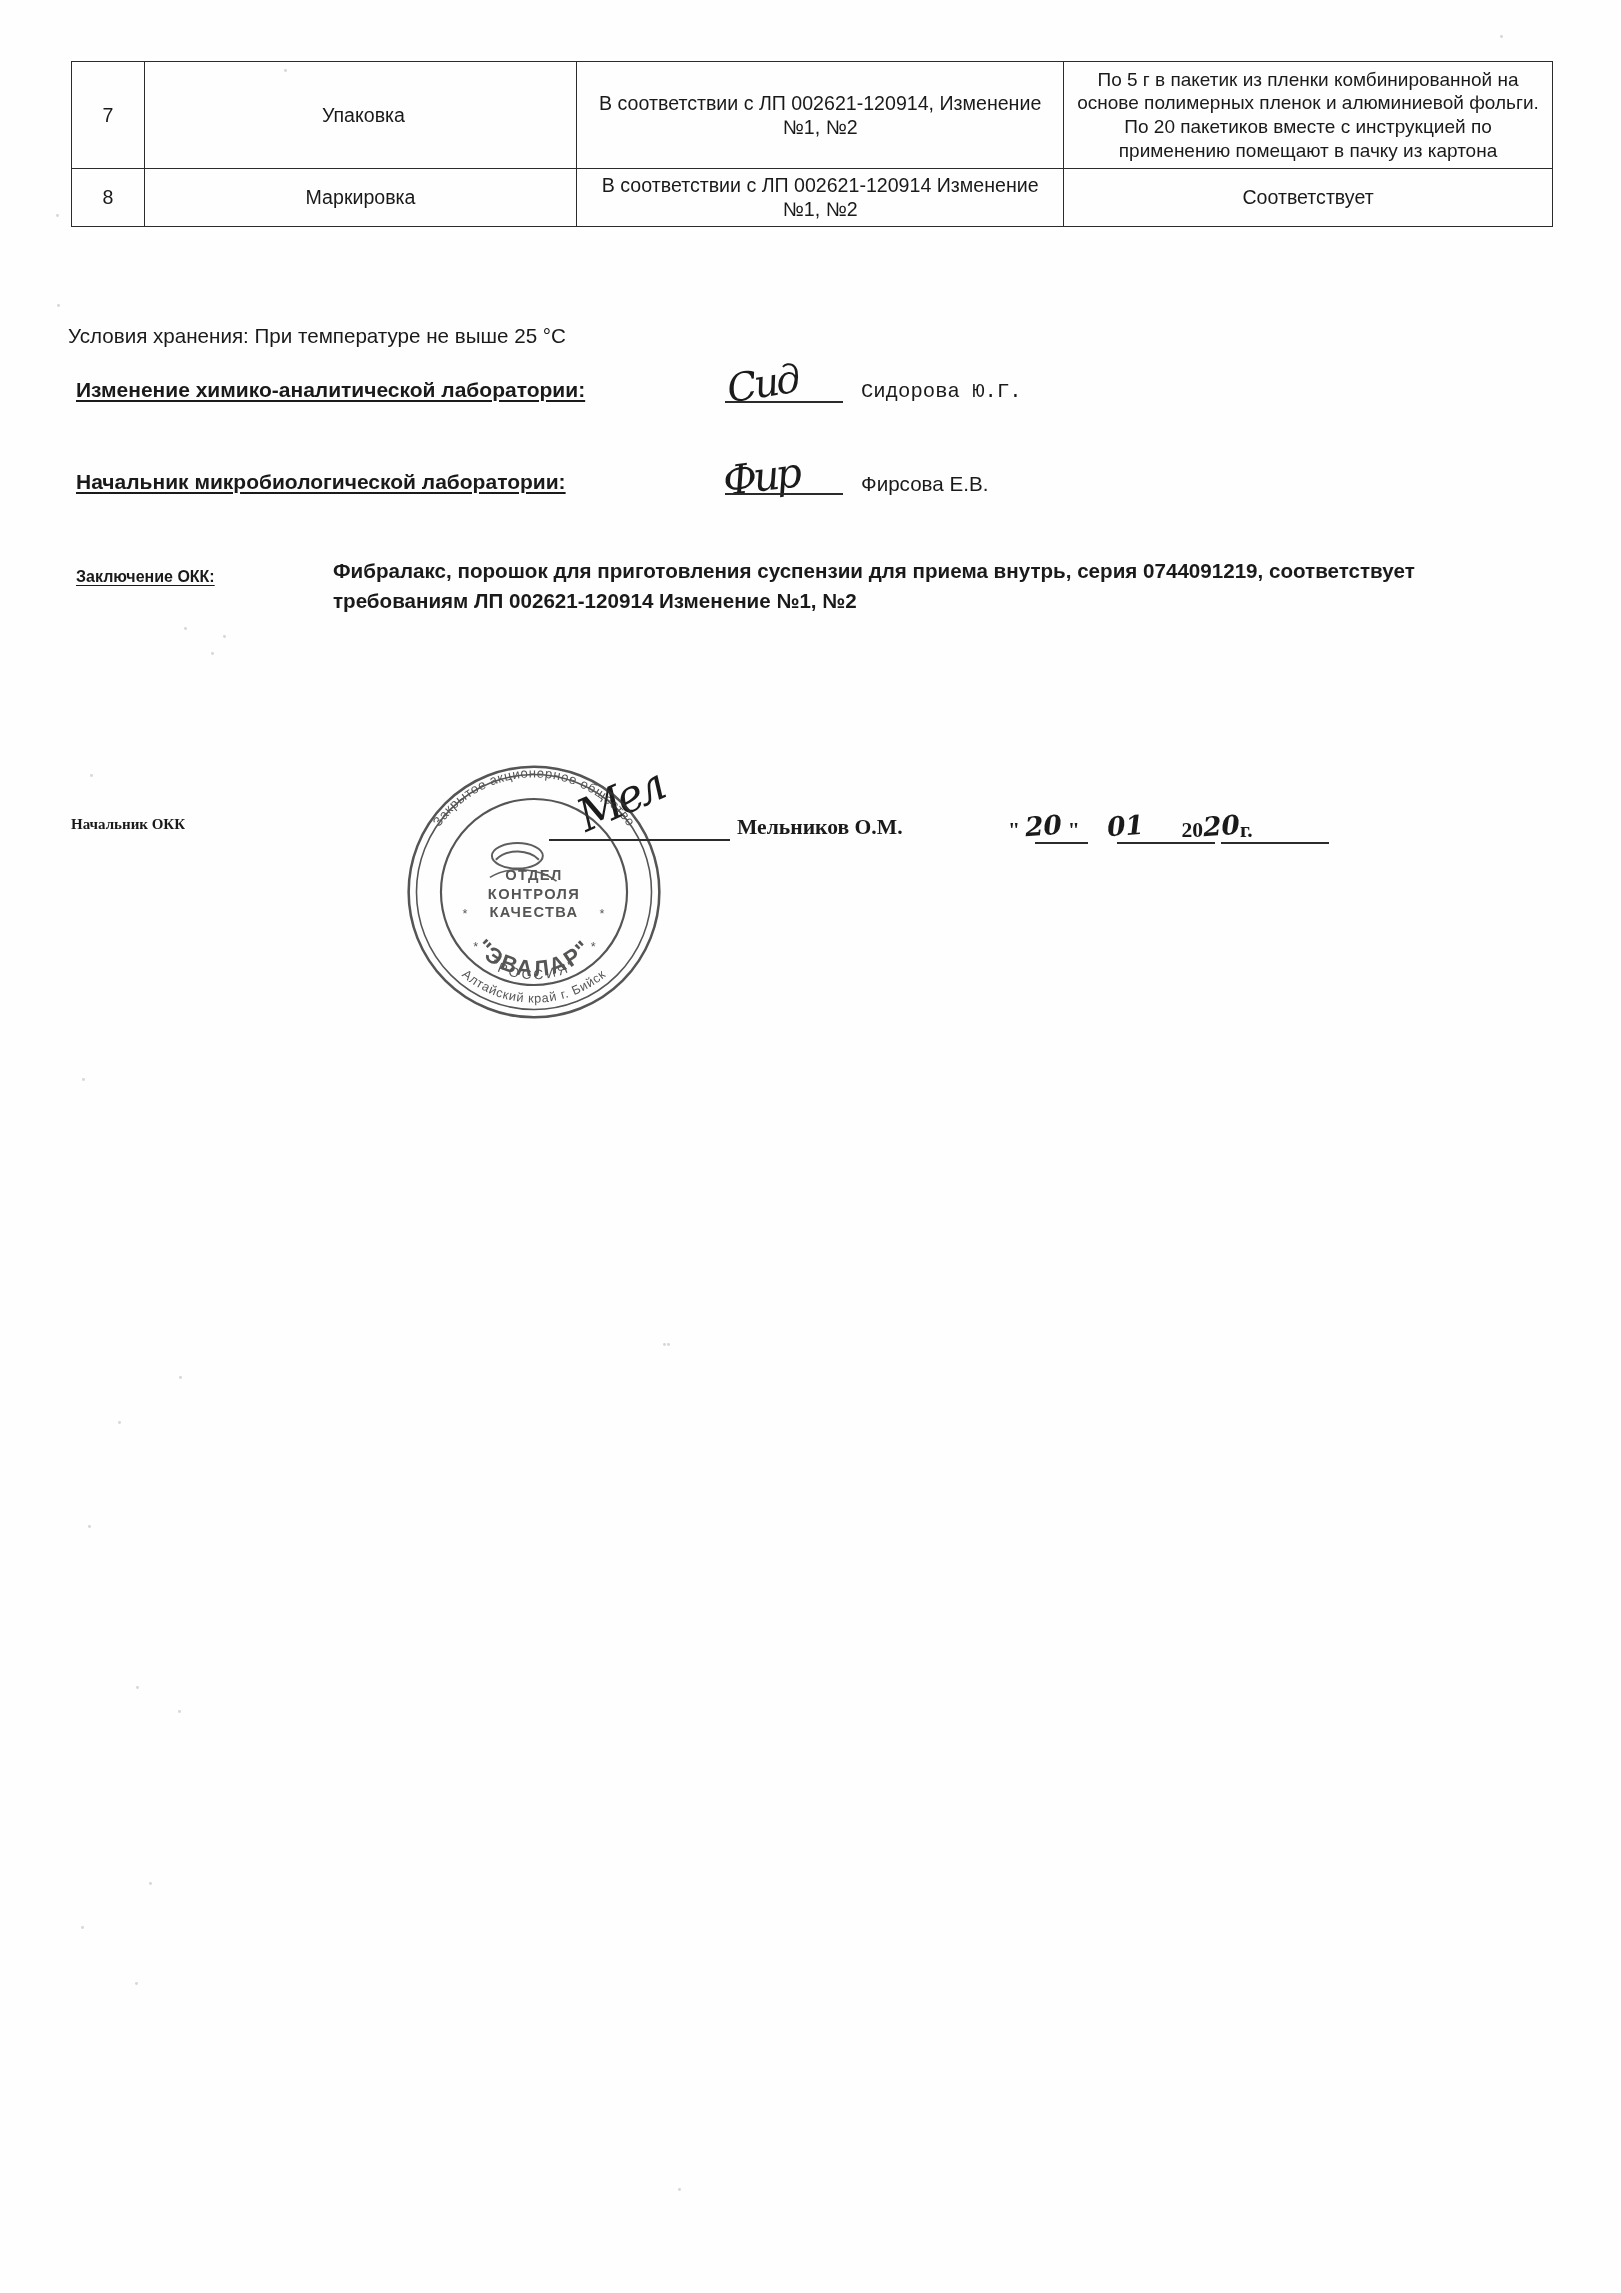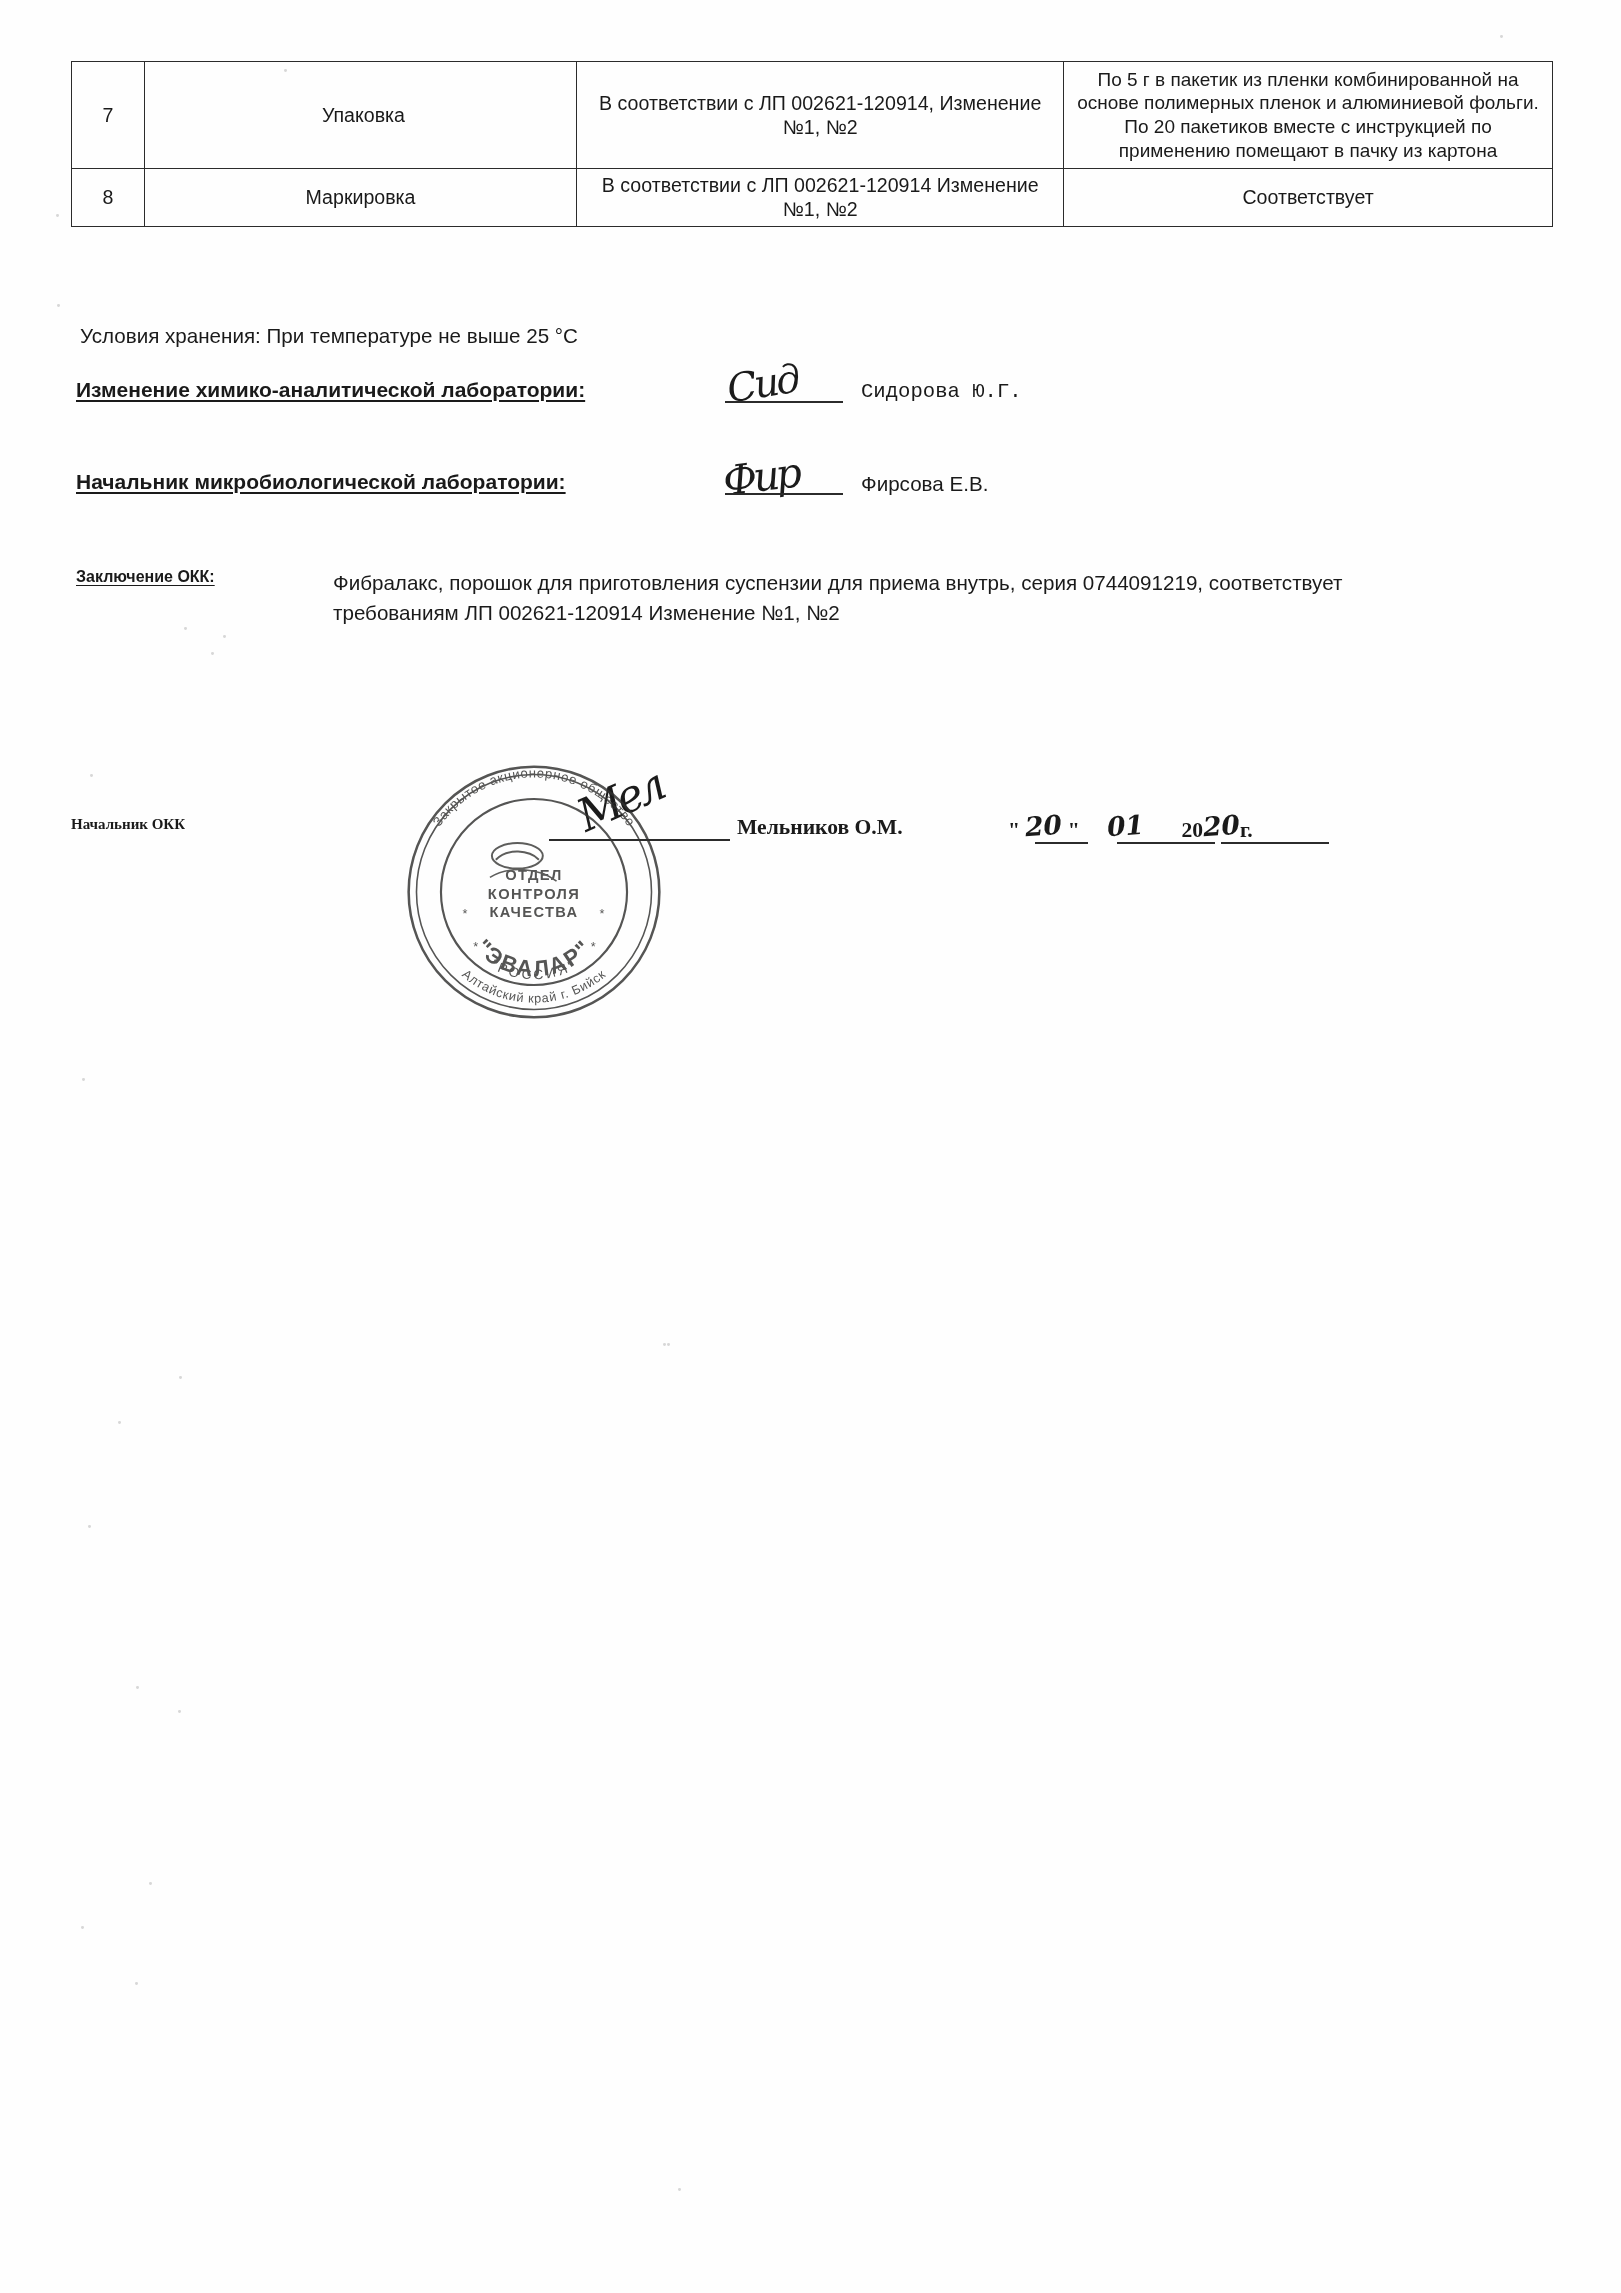--- a/index.html
+++ b/index.html
@@ -55,21 +55,21 @@
   .col-res { width: 490px; }
   .cell-small { font-size: 19px; line-height: 1.24; margin-top: 12px; }
   .cell-tight { padding: 3.9px 9.8px !important; }
 
   
   .line {
     position: absolute;
     font-size: 20.6px;
     white-space: nowrap;
   }
-  .storage { left: 80px; top: 324px; text-align: center; }
+  .storage { left: 68px; top: 324px; text-align: center; }
 
   .role {
     position: absolute;
     font-size: 21px;
     font-weight: bold;
     text-decoration: underline;
     text-underline-offset: 2.9px;
     white-space: nowrap;
   }
   .role-chem { left: 76px; top: 378px; }
@@ -108,24 +108,25 @@
     top: 568px;
     font-size: 16px;
     font-weight: bold;
     text-decoration: underline;
     text-underline-offset: 2.9px;
     white-space: nowrap;
   }
   .concl-text {
     position: absolute;
     left: 333px;
-    top: 568px;
+    top: 556px;
     width: 1225px;
     font-size: 20.6px;
     line-height: 1.45;
+    font-weight: bold;
   }
   .concl-text .l2 { display: block; padding-left: 0; }
 
   .boss-label {
     position: absolute;
     left: 71px;
     top: 816px;
     font-size: 15px;
     font-weight: bold;
     font-family: Liberation Serif, serif;

